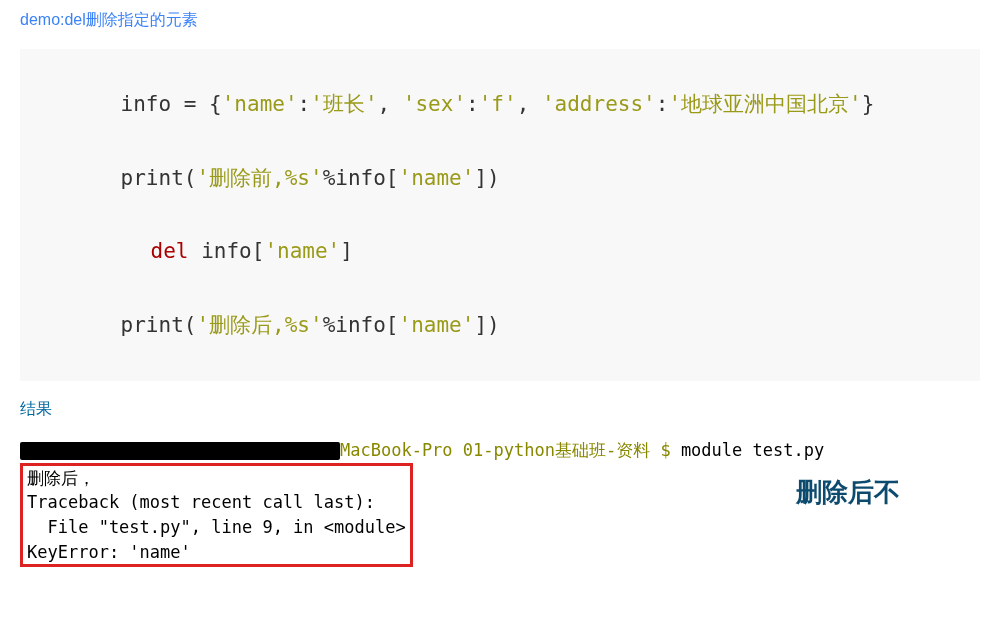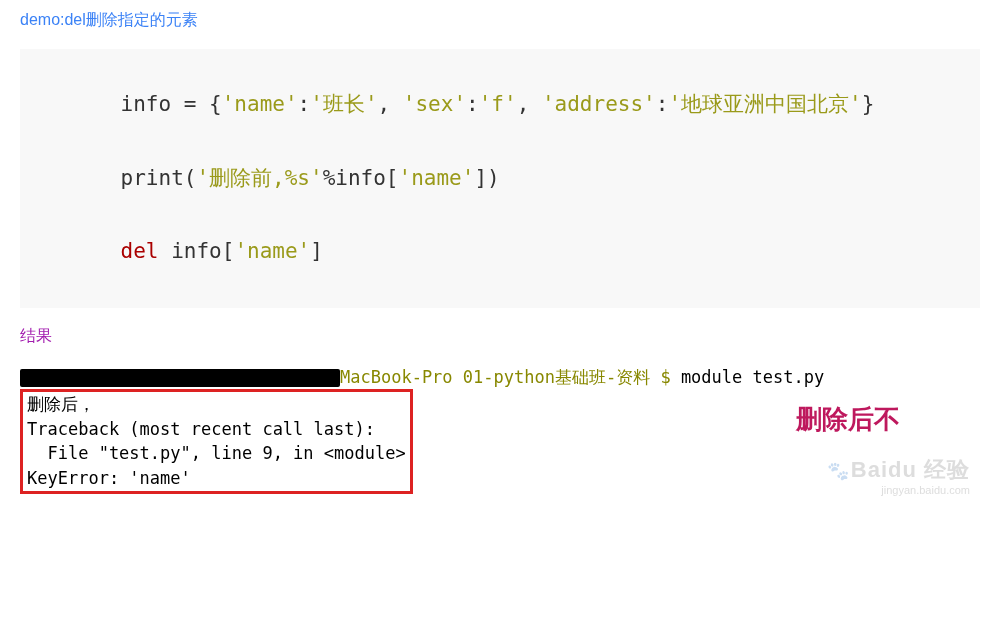--- a/index.html
+++ b/index.html
@@ -33,24 +33,25 @@
       margin-bottom: 42px;
     }
     .code-line:last-child {
       margin-bottom: 0;
     }
     .string {
       color: #9a9a1a;
     }
     .keyword {
       color: #aa0000;
+      margin-left: 30px;
     }
     .result-label {
       font-size: 16px;
-      color: #a21caf;
+      color: #0369a1;
       margin-bottom: 18px;
     }
     .terminal-area {
       font-family: "Menlo", "Consolas", monospace;
       font-size: 17px;
       line-height: 1.45;
       position: relative;
       color: #000;
     }
     .blackbar {
@@ -68,21 +69,21 @@
     .red-box {
       border: 3px solid #dd2222;
       padding: 0px 4px;
       display: inline-block;
       margin-top: 0px;
     }
     .red-annotation {
       position: absolute;
       right: 80px;
       top: 38px;
-      color: #be185d;
+      color: #0c4a6e;
       font-size: 26px;
       font-weight: bold;
       line-height: 1.3;
       font-family: -apple-system, sans-serif;
     }
     .watermark {
       position: absolute;
       right: 10px;
       bottom: -5px;
       color: rgba(180,180,180,0.45);
@@ -109,34 +110,31 @@
   </style>
 </head>
 <body>
 
 <div class="title">demo:del删除指定的元素</div>
 
 <div class="code-block">
   <div class="code-line"><span>    info = {</span><span class="string">'name'</span><span>:</span><span class="string">'班长'</span><span>, </span><span class="string">'sex'</span><span>:</span><span class="string">'f'</span><span>, </span><span class="string">'address'</span><span>:</span><span class="string">'地球亚洲中国北京'</span><span>}</span></div>
   <div class="code-line"><span>    print(</span><span class="string">'删除前,%s'</span><span>%info[</span><span class="string">'name'</span><span>])</span></div>
   <div class="code-line"><span>    </span><span class="keyword">del</span><span> info[</span><span class="string">'name'</span><span>]</span></div>
+  <div class="code-line"><span>    print(</span><span class="string">'删除后,%s'</span><span>%info[</span><span class="string">'name'</span><span>])</span></div>
 </div>
 
 <div class="result-label">结果</div>
 
 <div class="terminal-area">
   <div class="term-line"><span class="blackbar"></span><span class="mac-green">MacBook-Pro 01-python基础班-资料 $ </span><span>module test.py</span></div>
   <div class="red-box">
     <div class="term-line">删除后，</div>
     <div class="term-line">Traceback (most recent call last):</div>
     <div class="term-line">  File "test.py", line 9, in &lt;module&gt;</div>
     <div class="term-line">KeyError: 'name'</div>
   </div>
   
   <div class="red-annotation">
     <div>删除后不</div>
   </div>
 
-  <div class="watermark">
-    <div class="watermark-main"><span class="paw">🐾</span><span>Baidu 经验</span></div>
-    <div class="watermark-sub">jingyan.baidu.com</div>
-  </div>
 </div>
 
 </body></html>

